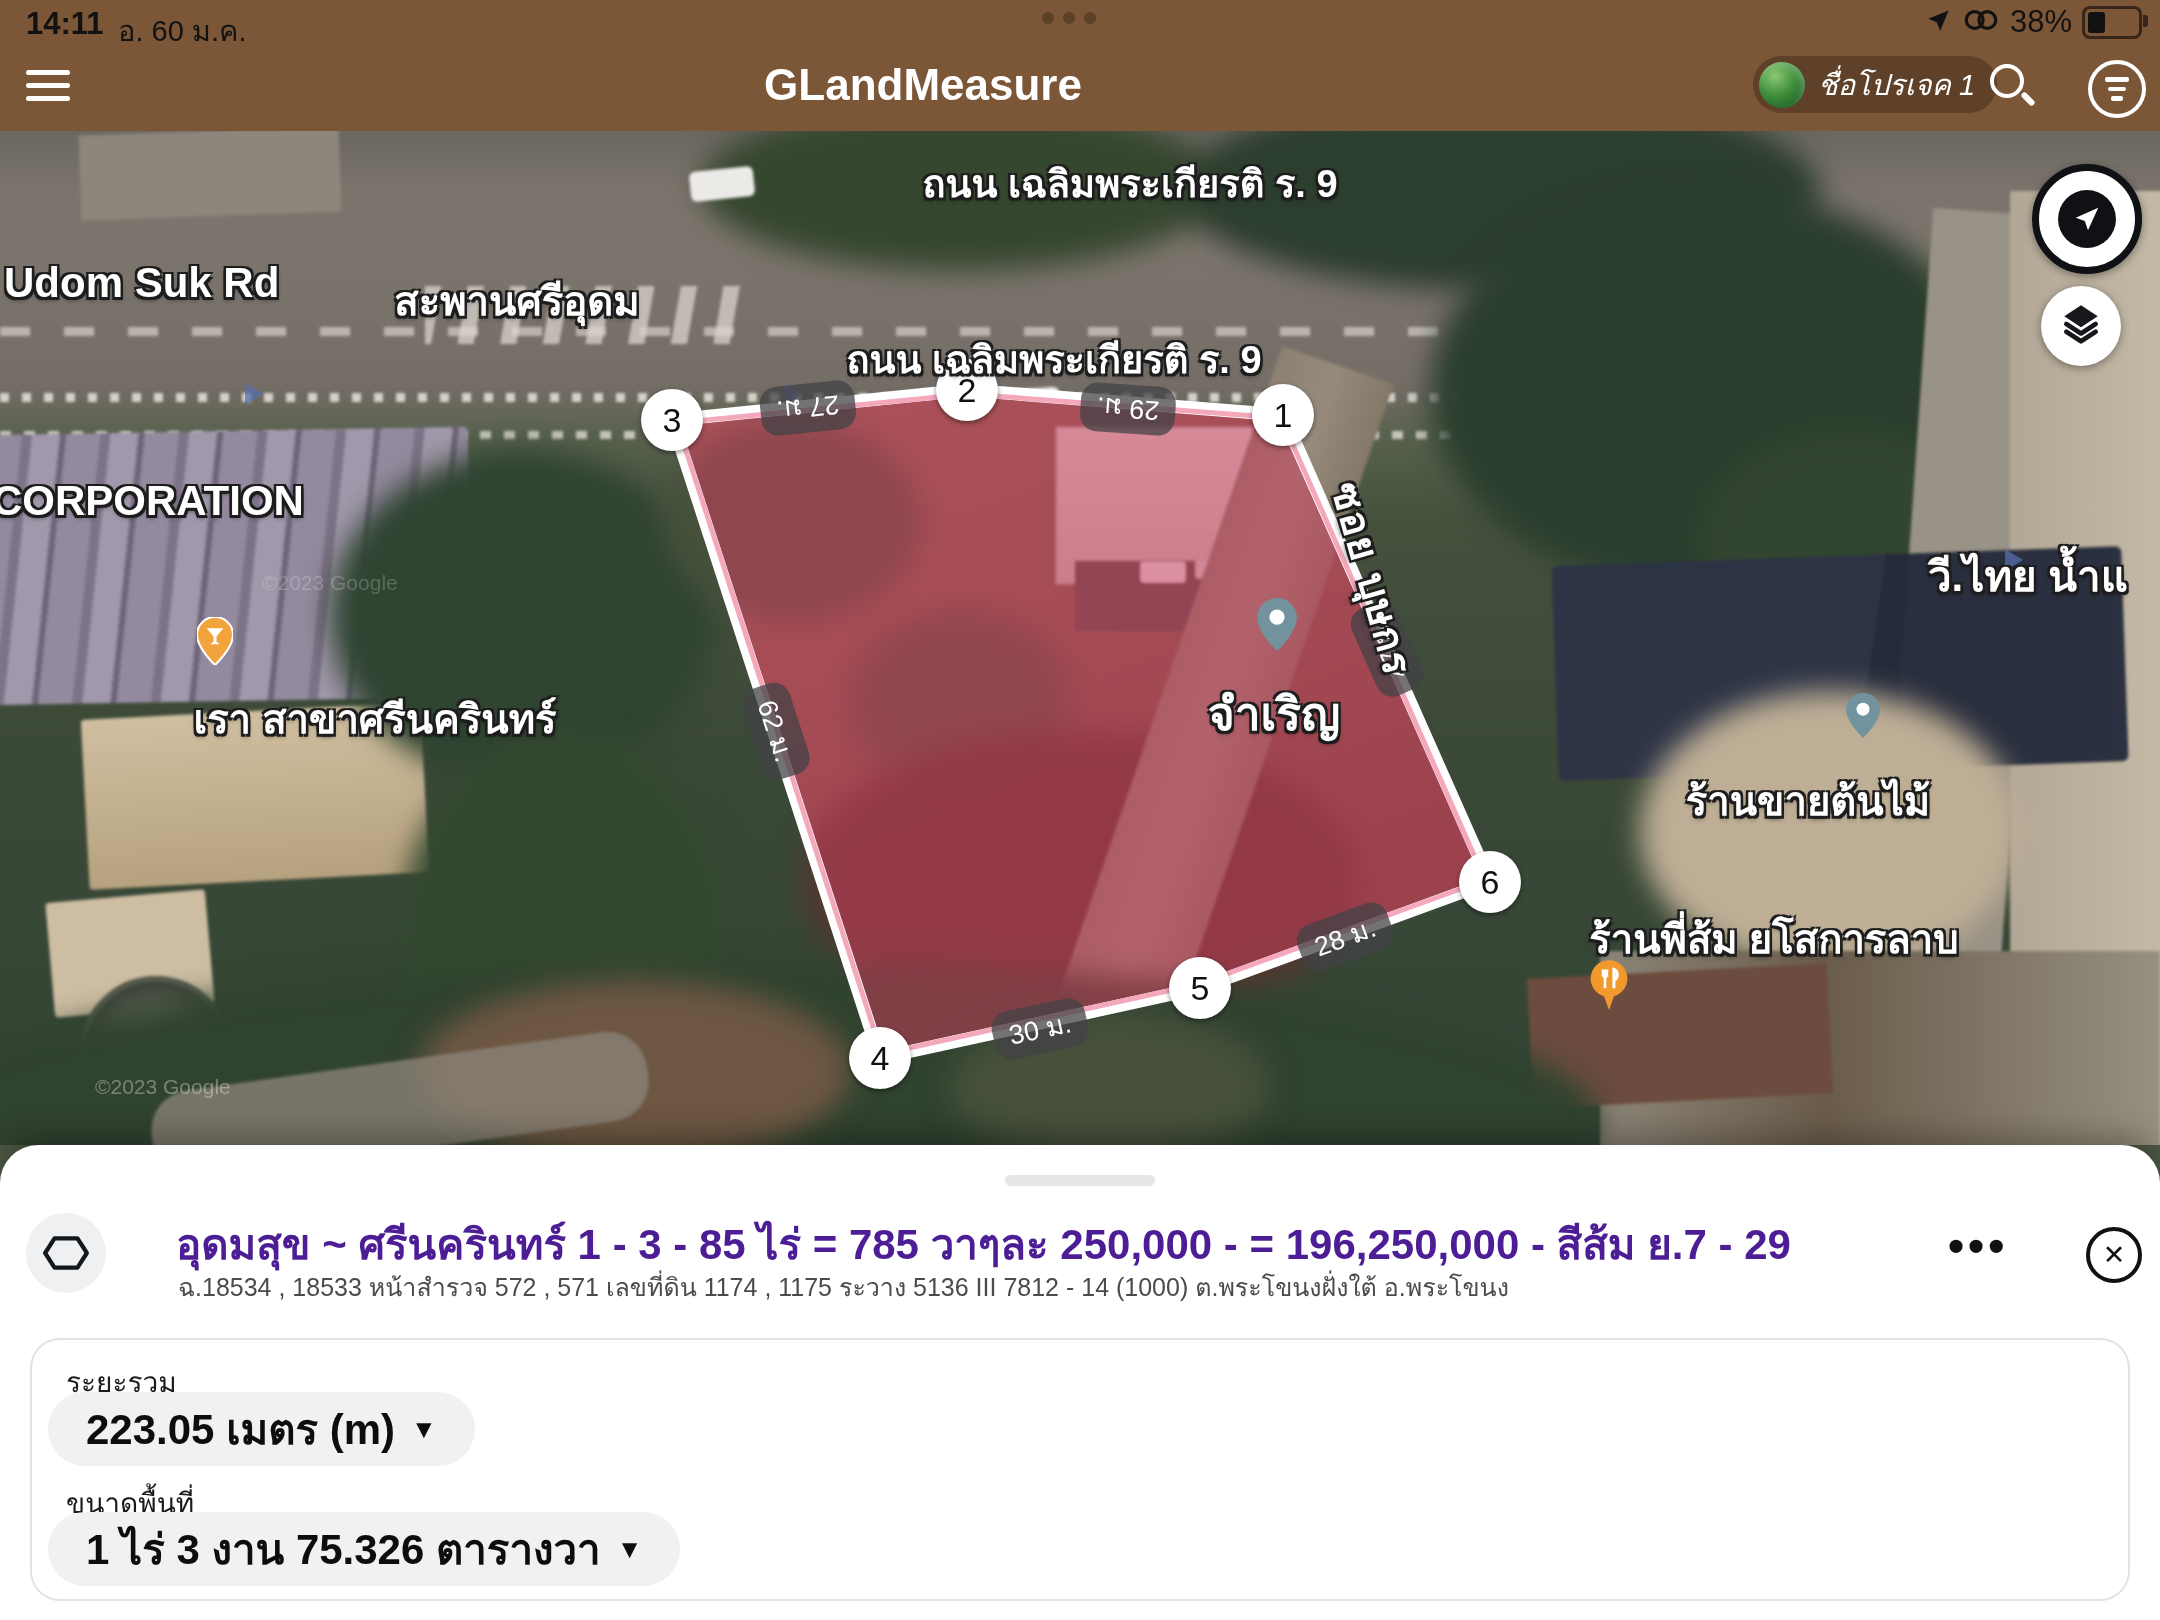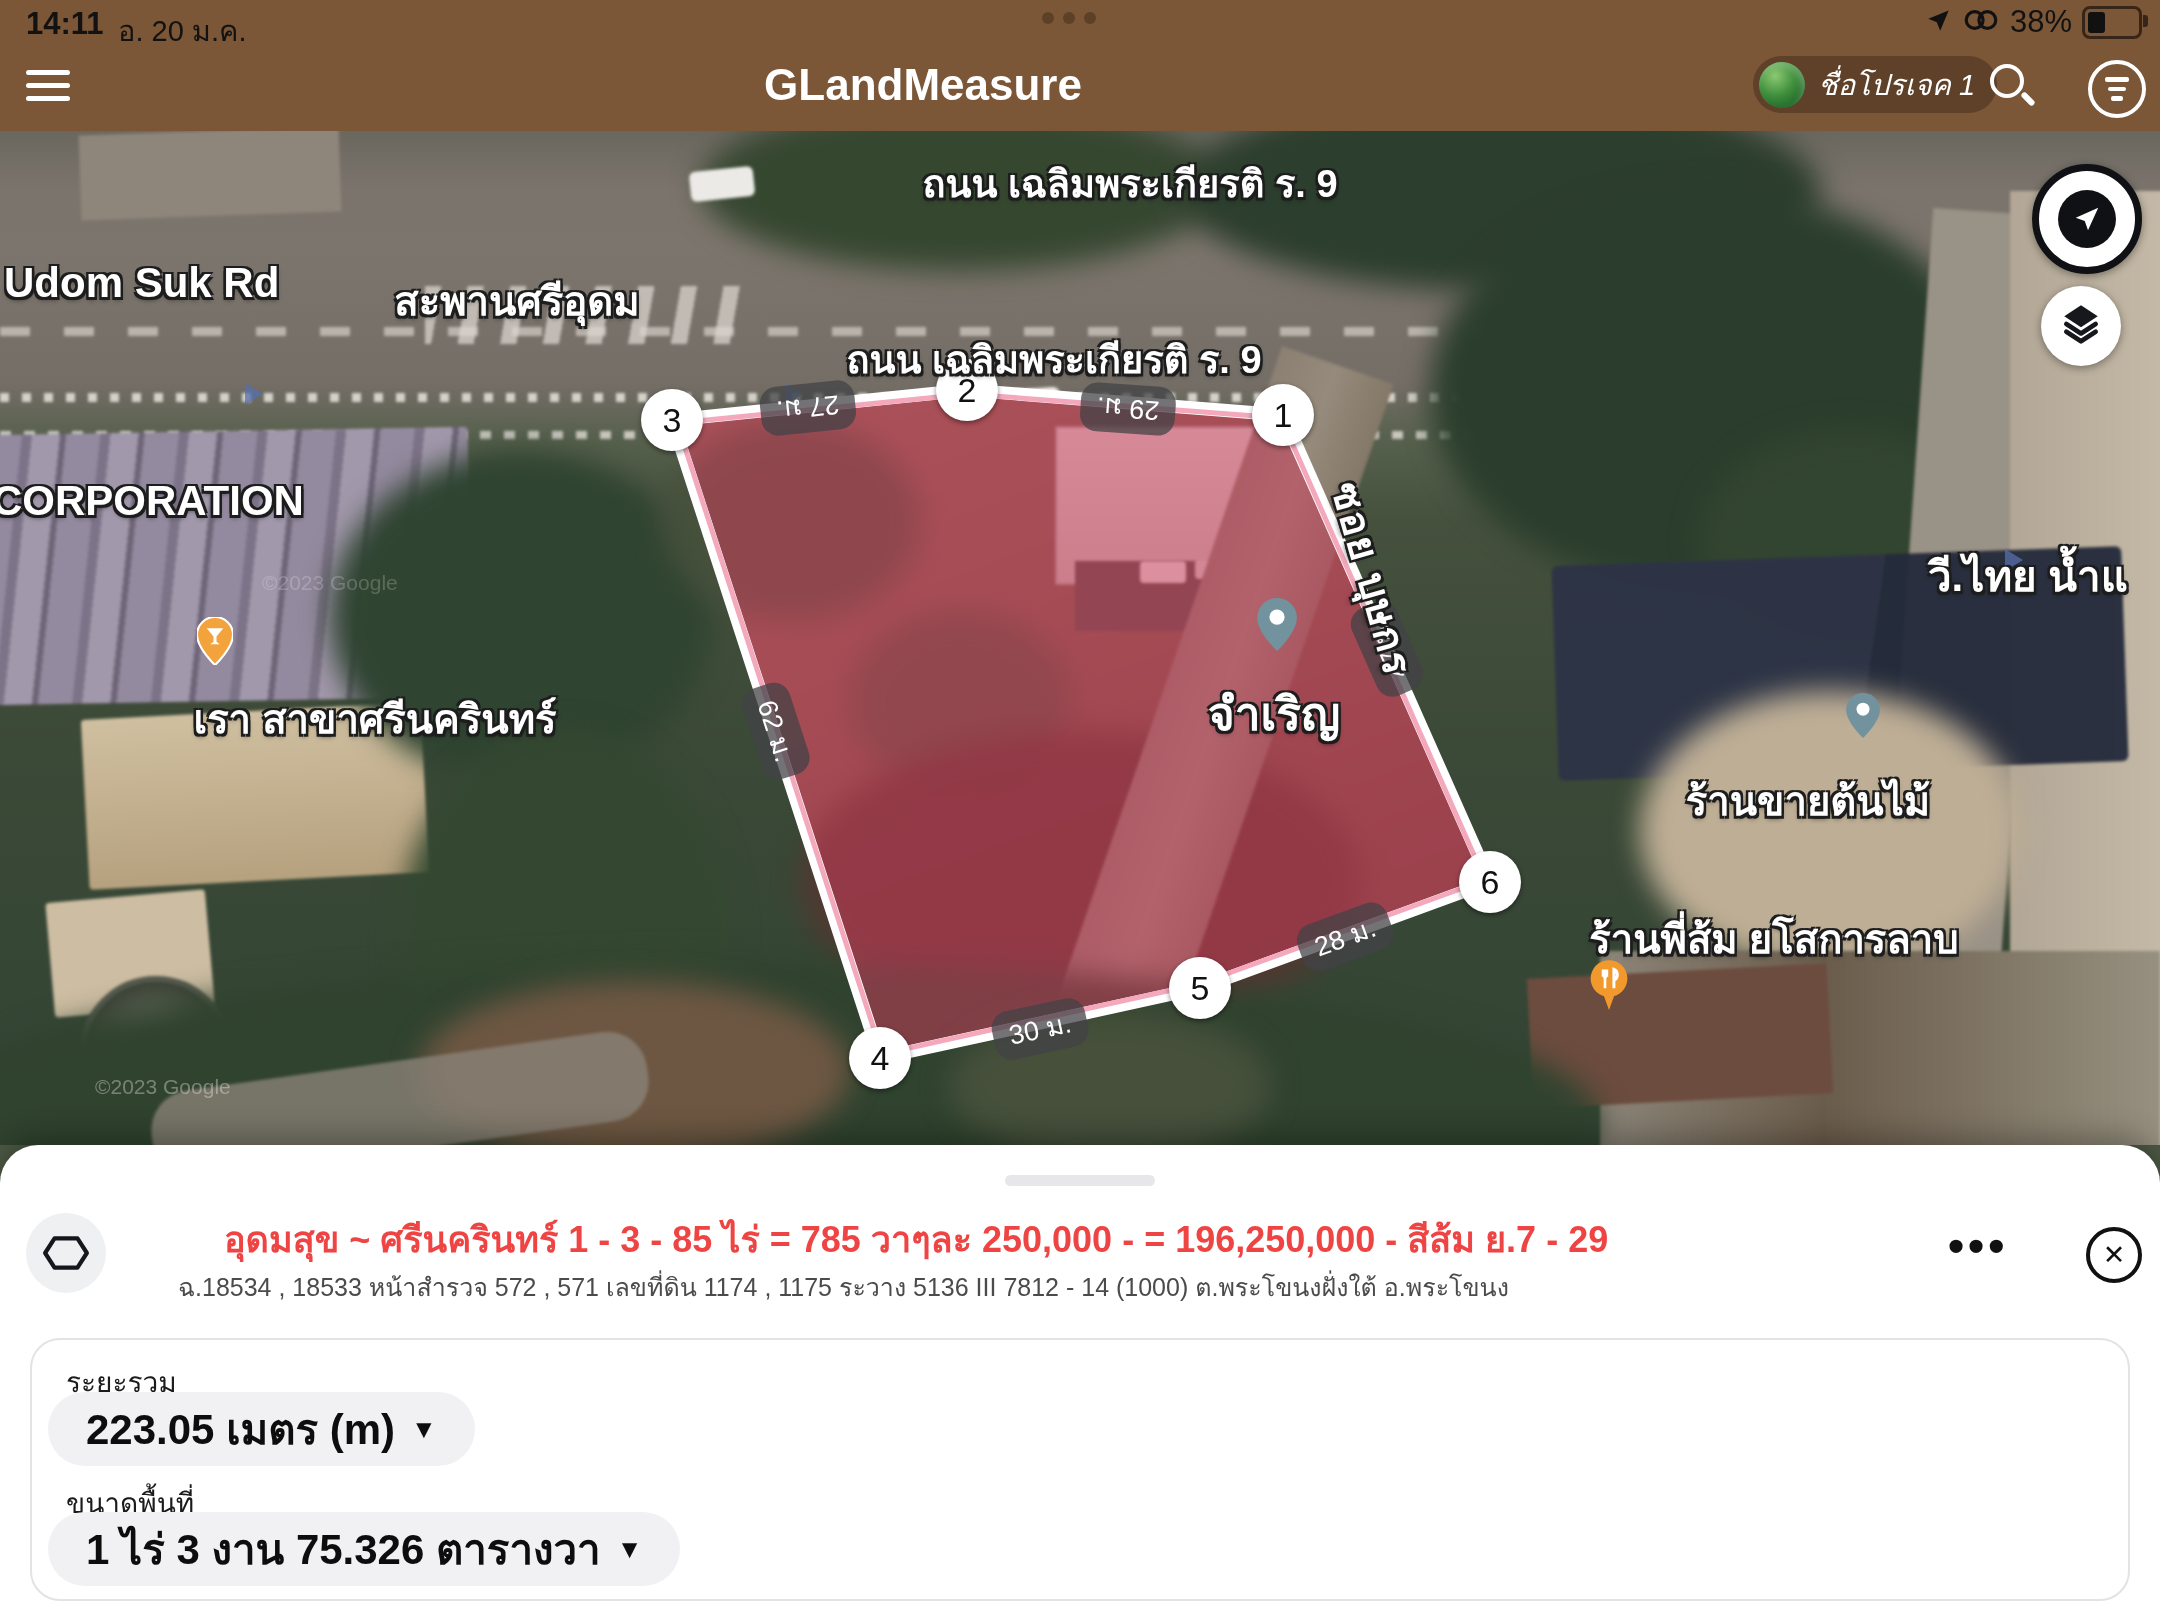--- a/index.html
+++ b/index.html
@@ -56,41 +56,41 @@
   .layers{left:2041px;top:155px;width:80px;height:80px;}
   .tarrow{position:absolute;z-index:6;width:0;height:0;border-top:11px solid transparent;border-bottom:11px solid transparent;
     border-left:18px solid rgba(86,111,172,.75);}
   .wmark{position:absolute;z-index:9;color:rgba(255,255,255,.34);font-size:21px;white-space:nowrap;}
   
   .sheet{position:absolute;left:0;top:1145px;width:2160px;height:475px;background:#fff;
     border-radius:38px 38px 0 0;z-index:50;box-shadow:0 -8px 30px rgba(0,0,0,.3);}
   .handle{position:absolute;left:1005px;top:30px;width:150px;height:11px;border-radius:6px;background:#e7e7ea;cursor:grab;}
   .shape-circ{position:absolute;left:26px;top:68px;width:80px;height:80px;border-radius:50%;background:#eef0f2;
     display:flex;align-items:center;justify-content:center;}
-  .sh-title{position:absolute;left:176px;top:66px;font-size:36px;font-weight:bold;color:#ef4444;white-space:nowrap;margin-left:48px;}
+  .sh-title{position:absolute;left:176px;top:66px;font-size:42px;font-weight:bold;color:#4c1d95;white-space:nowrap;}
   .sh-sub{position:absolute;left:178px;top:122px;font-size:25px;color:#4b4b4b;white-space:nowrap;}
   .more-btn{position:absolute;left:1948px;top:74px;font-size:46px;font-weight:bold;color:#111;letter-spacing:4px;cursor:pointer;}
   .close-btn{position:absolute;left:2086px;top:82px;width:48px;height:48px;border:4.5px solid #111;border-radius:50%;
     display:flex;align-items:center;justify-content:center;font-size:27px;font-weight:bold;color:#111;cursor:pointer;}
   .card{position:absolute;left:30px;right:30px;top:193px;height:259px;background:#fff;
     border:2px solid #e3e3e7;border-radius:30px;}
   .f-label{position:absolute;left:34px;font-size:28px;color:#1b1b1b;}
   .pill{position:absolute;left:16px;height:74px;border-radius:37px;background:#f1f1f4;
     display:inline-flex;align-items:center;gap:16px;padding:0 38px;cursor:pointer;}
   .pill b{font-size:42px;color:#0d0d0d;white-space:nowrap;}
   .pill .arr{font-size:26px;color:#0d0d0d;}
 </style>
 </head>
 <body>
 
 <div class="screen">
 
   <div class="topbar">
     <span class="sb-time">14:11</span>
-    <span class="sb-date">อ. 20 ม.ค.</span>
+    <span class="sb-date">อ. 60 ม.ค.</span>
     <div class="mt-dots">
         <i></i>
         <i></i>
         <i></i>
       </div>
     <div class="sb-right">
       <span>
         <svg width="27" height="27" viewBox="0 0 24 24">
             <path d="M21 3 L3 10.5 L10.5 13.5 L13.5 21 Z" fill="#111"></path>
           </svg>

